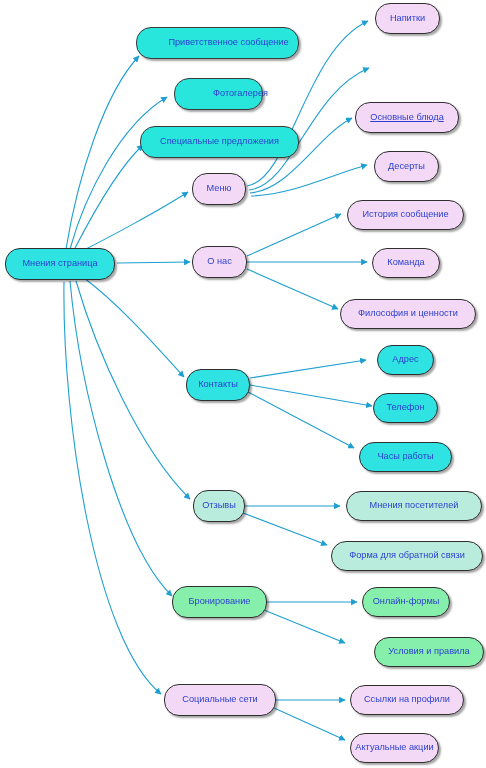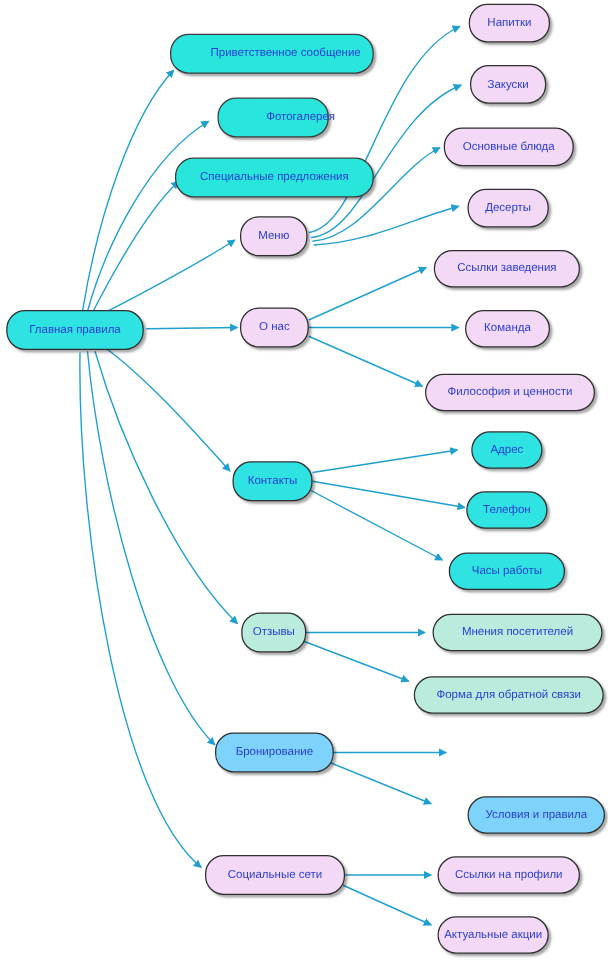--- a/index.html
+++ b/index.html
@@ -7,21 +7,21 @@
        font-family:"Liberation Sans","DejaVu Sans",sans-serif;}
   #canvas{position:relative;width:486px;height:768px;}
   svg#edges{position:absolute;left:0;top:0;width:486px;height:768px;pointer-events:none;}
   .node{position:absolute;box-sizing:border-box;display:flex;align-items:center;
         justify-content:center;border:1px solid #333333;border-radius:15px;
         color:#2b3fd0;font-size:9.2px;line-height:1;white-space:nowrap;
         box-shadow:2px 2px 2px rgba(0,0,0,0.35);}
   .c-teal{background:#29e6dc;border-color:#3b3b3b;}
   .c-pink{background:#f3d9f5;border-color:#2f2f2f;}
   .c-mint{background:#b9ecdd;border-color:#2f2f2f;}
-  .c-sky{background:#7dd3fc;border-color:#2f2f2f;}
+  .c-sky{background:#86efac;border-color:#2f2f2f;}
   .c-cyan{background:#2fe3e3;border-color:#2f2f2f;}
 </style>
 </head>
 <body>
 
 <div id="canvas">
 
   <svg id="edges" viewBox="0 0 486 768">
     <defs>
       <marker id="arrow" viewBox="0 0 10 10" refX="9" refY="5" markerWidth="6" markerHeight="6" orient="auto-start-reverse">
@@ -58,41 +58,40 @@
       <path d="M 243 513 L 327 545"></path>
 
       <path d="M 264 602 L 357 602"></path>
       <path d="M 264 610 L 345 643"></path>
 
       <path d="M 274 700 L 345 700"></path>
       <path d="M 274 708 L 345 740"></path>
     </g>
   </svg>
 
-  <div class="node c-cyan" style="left:5px;top:248px;width:110px;height:32px;">Главная правила</div>
+  <div class="node c-cyan" style="left:5px;top:248px;width:110px;height:32px;">Мнения страница</div>
 
   <div class="node c-teal" style="left:136px;top:27px;width:163px;height:32px;padding-left:22px;">Приветственное сообщение</div>
 
   <div class="node c-teal" style="left:174px;top:78px;width:89px;height:32px;padding-left:44px;">Фотогалерея</div>
 
   <div class="node c-teal" style="left:140px;top:126px;width:159px;height:32px;">Специальные предложения</div>
 
   <div class="node c-pink" style="left:192px;top:173px;width:54px;height:32px;">Меню</div>
 
   <div class="node c-pink" style="left:375px;top:3px;width:65px;height:31px;">Напитки</div>
 
-  <div class="node c-pink" style="left:376px;top:52px;width:61px;height:31px;">Закуски</div>
 
-  <div class="node c-pink" style="left:355px;top:102px;width:104px;height:31px;">Основные блюда</div>
+  <div class="node c-pink" style="left:355px;top:102px;width:104px;height:31px;text-decoration:underline;">Основные блюда</div>
 
   <div class="node c-pink" style="left:374px;top:151px;width:65px;height:31px;">Десерты</div>
 
   <div class="node c-pink" style="left:192px;top:246px;width:55px;height:32px;">О нас</div>
 
-  <div class="node c-pink" style="left:347px;top:200px;width:117px;height:30px;">Ссылки заведения</div>
+  <div class="node c-pink" style="left:347px;top:200px;width:117px;height:30px;">История сообщение</div>
 
   <div class="node c-pink" style="left:372px;top:248px;width:68px;height:30px;">Команда</div>
 
   <div class="node c-pink" style="left:340px;top:299px;width:136px;height:30px;">Философия и ценности</div>
 
   <div class="node c-cyan" style="left:186px;top:369px;width:64px;height:32px;">Контакты</div>
 
   <div class="node c-cyan" style="left:377px;top:345px;width:57px;height:30px;">Адрес</div>
 
   <div class="node c-cyan" style="left:373px;top:393px;width:65px;height:30px;">Телефон</div>
@@ -100,20 +99,21 @@
   <div class="node c-cyan" style="left:359px;top:442px;width:93px;height:30px;">Часы работы</div>
 
   <div class="node c-mint" style="left:193px;top:490px;width:52px;height:32px;">Отзывы</div>
 
   <div class="node c-mint" style="left:346px;top:491px;width:136px;height:30px;">Мнения посетителей</div>
 
   <div class="node c-mint" style="left:331px;top:541px;width:152px;height:30px;">Форма для обратной связи</div>
 
   <div class="node c-sky" style="left:172px;top:586px;width:95px;height:32px;">Бронирование</div>
 
+  <div class="node c-sky" style="left:362px;top:587px;width:88px;height:30px;">Онлайн-формы</div>
 
   <div class="node c-sky" style="left:350px;top:637px;width:110px;height:30px;margin-left:24px;">Условия и правила</div>
 
   <div class="node c-pink" style="left:164px;top:684px;width:112px;height:32px;">Социальные сети</div>
 
   <div class="node c-pink" style="left:350px;top:685px;width:114px;height:30px;">Ссылки на профили</div>
 
   <div class="node c-pink" style="left:350px;top:733px;width:89px;height:30px;">Актуальные акции</div>
 
 </div>

